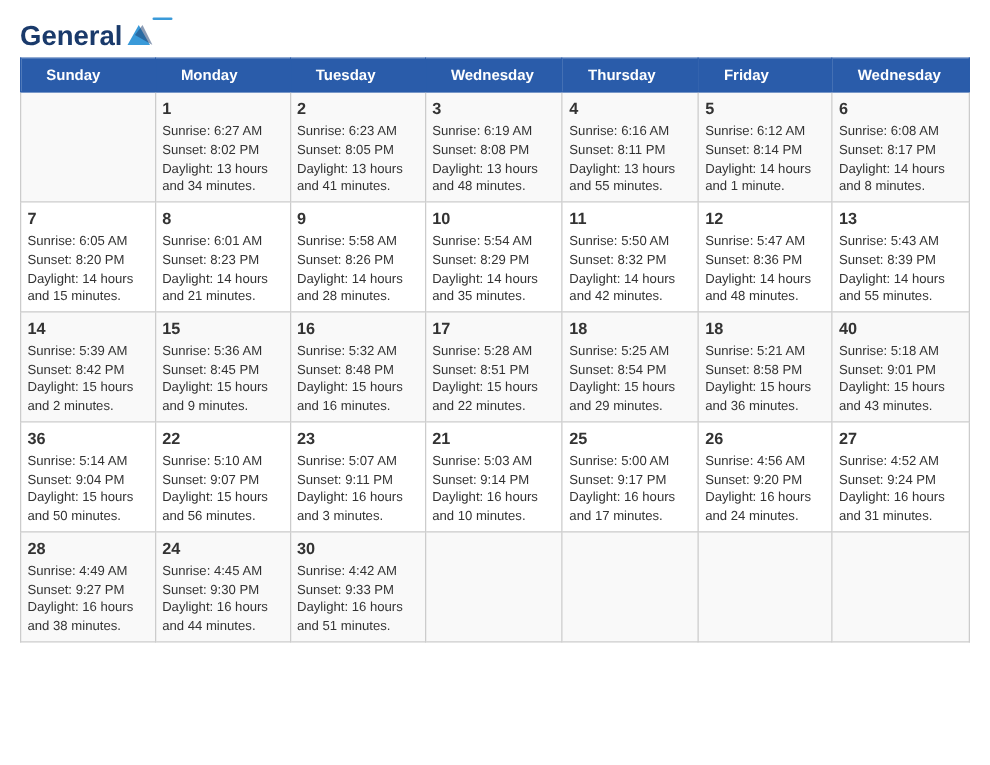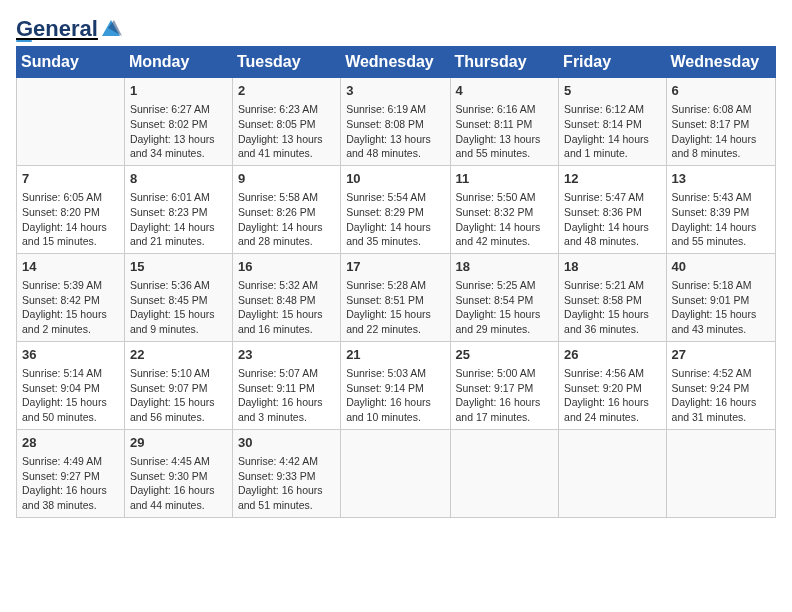--- a/index.html
+++ b/index.html
@@ -11,23 +11,22 @@
       padding: 16px;
     }
     .header {
       display: flex;
       align-items: flex-start;
       justify-content: space-between;
       margin-bottom: 4px;
     }
     .logo {
       display: flex;
-      flex-direction: column;
+      flex-direction: row;
       align-items: flex-start;
-      text-decoration: underline;
     }
     .title-block {
       text-align: right;
     }
     .main-title {
       font-size: 36px;
       font-weight: bold;
       color: #1a3a6b;
     }
     .subtitle {
@@ -36,23 +35,23 @@
       margin-top: 2px;
     }
     .calendar {
       width: 100%;
       border-collapse: collapse;
       font-size: 11px;
     }
     .calendar thead tr th {
       background: #2a5caa;
       color: #fff;
-      padding: 6px 4px;
+      padding: 6px 20px;
       text-align: left;
-      font-size: 16px;
+      font-size: 12px;
       font-weight: bold;
       border: 1px solid #2a5caa;
     }
     .calendar tbody tr td {
       border: 1px solid #ccc;
       vertical-align: top;
       padding: 4px 5px;
       width: 110px;
       min-height: 80px;
       color: #333;
@@ -227,21 +226,21 @@
           <span class="day-num">27</span>
           <div class="day-info">Sunrise: 4:52 AM<br>Sunset: 9:24 PM<br>Daylight: 16 hours<br>and 31 minutes.</div>
         </td>
       </tr>
       <tr>
         <td>
           <span class="day-num">28</span>
           <div class="day-info">Sunrise: 4:49 AM<br>Sunset: 9:27 PM<br>Daylight: 16 hours<br>and 38 minutes.</div>
         </td>
         <td>
-          <span class="day-num">29</span>
+          <span class="day-num">24</span>
           <div class="day-info">Sunrise: 4:45 AM<br>Sunset: 9:30 PM<br>Daylight: 16 hours<br>and 44 minutes.</div>
         </td>
         <td>
           <span class="day-num">30</span>
           <div class="day-info">Sunrise: 4:42 AM<br>Sunset: 9:33 PM<br>Daylight: 16 hours<br>and 51 minutes.</div>
         </td>
         <td class="empty"></td>
         <td class="empty"></td>
         <td class="empty"></td>
         <td class="empty"></td>

